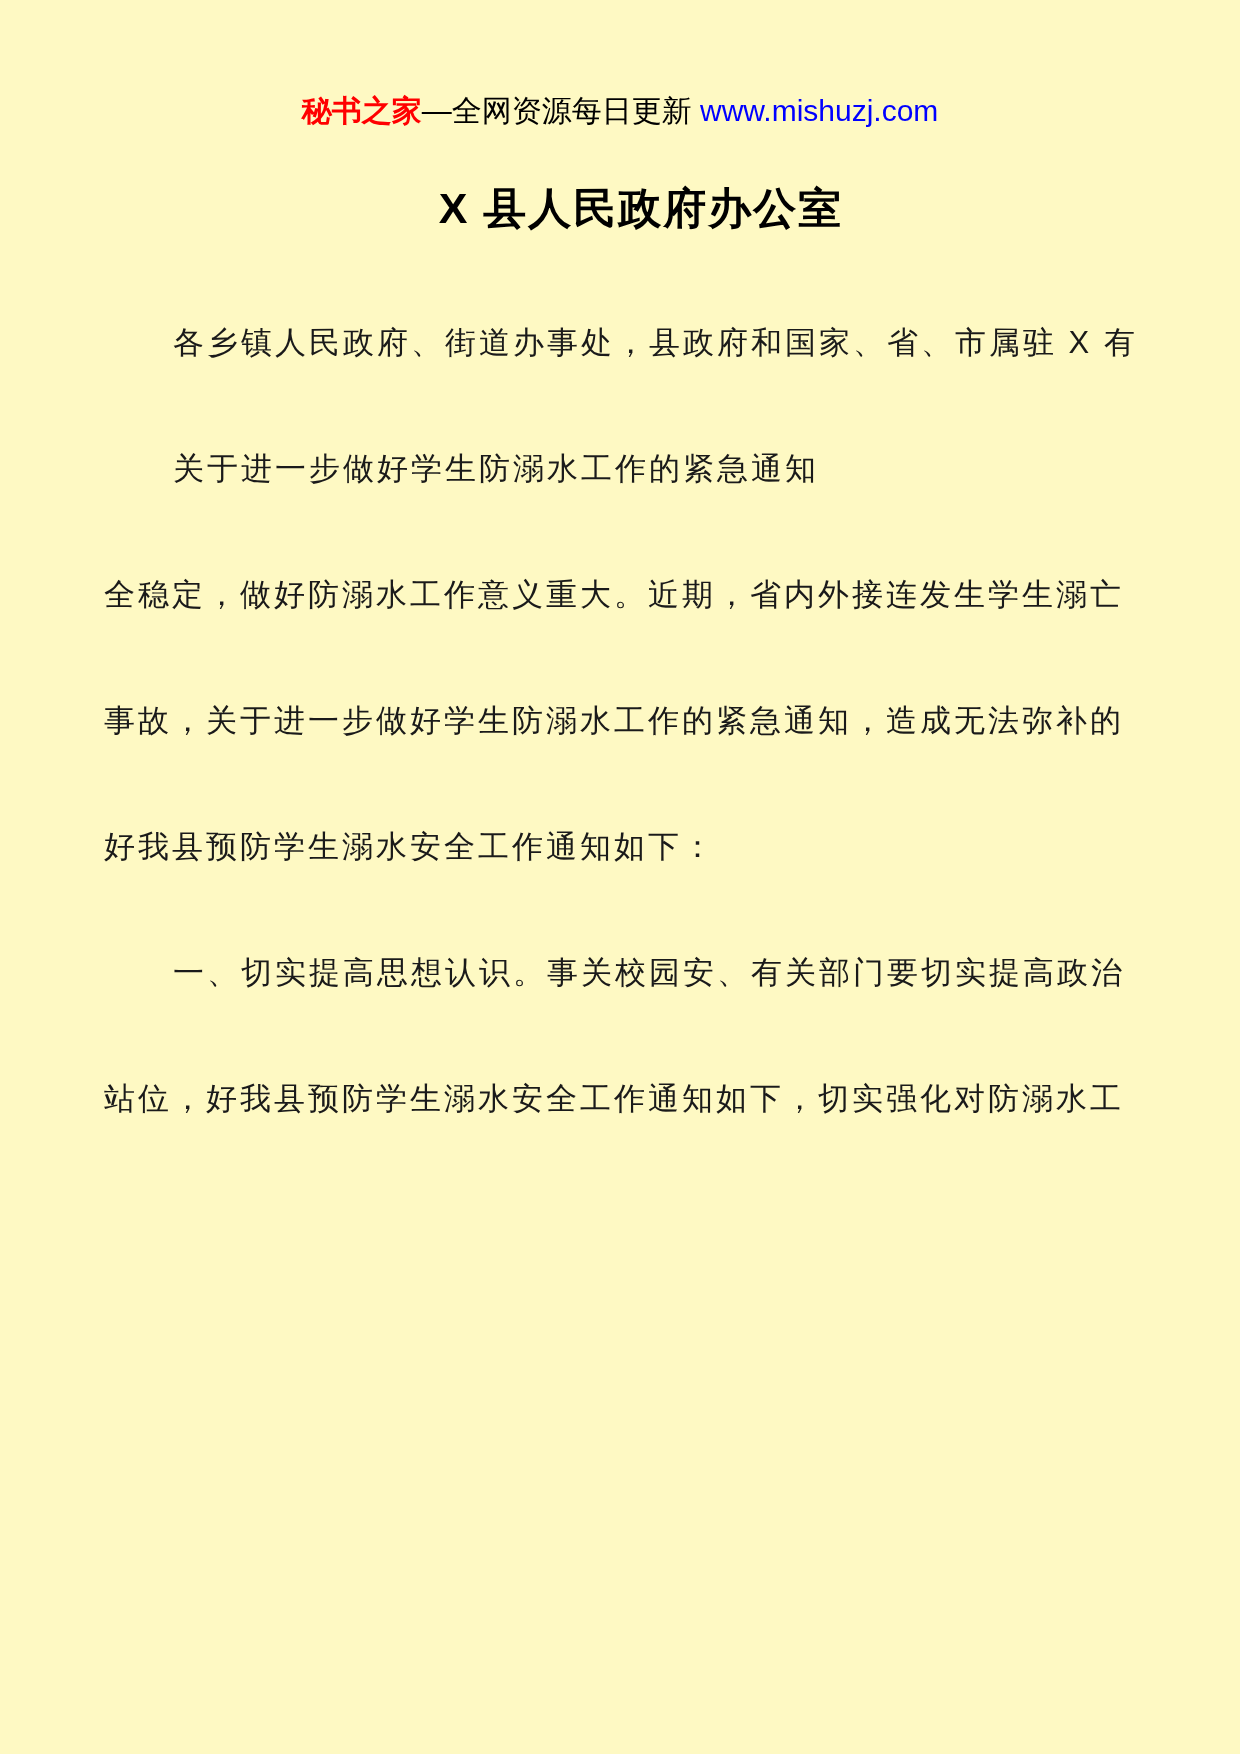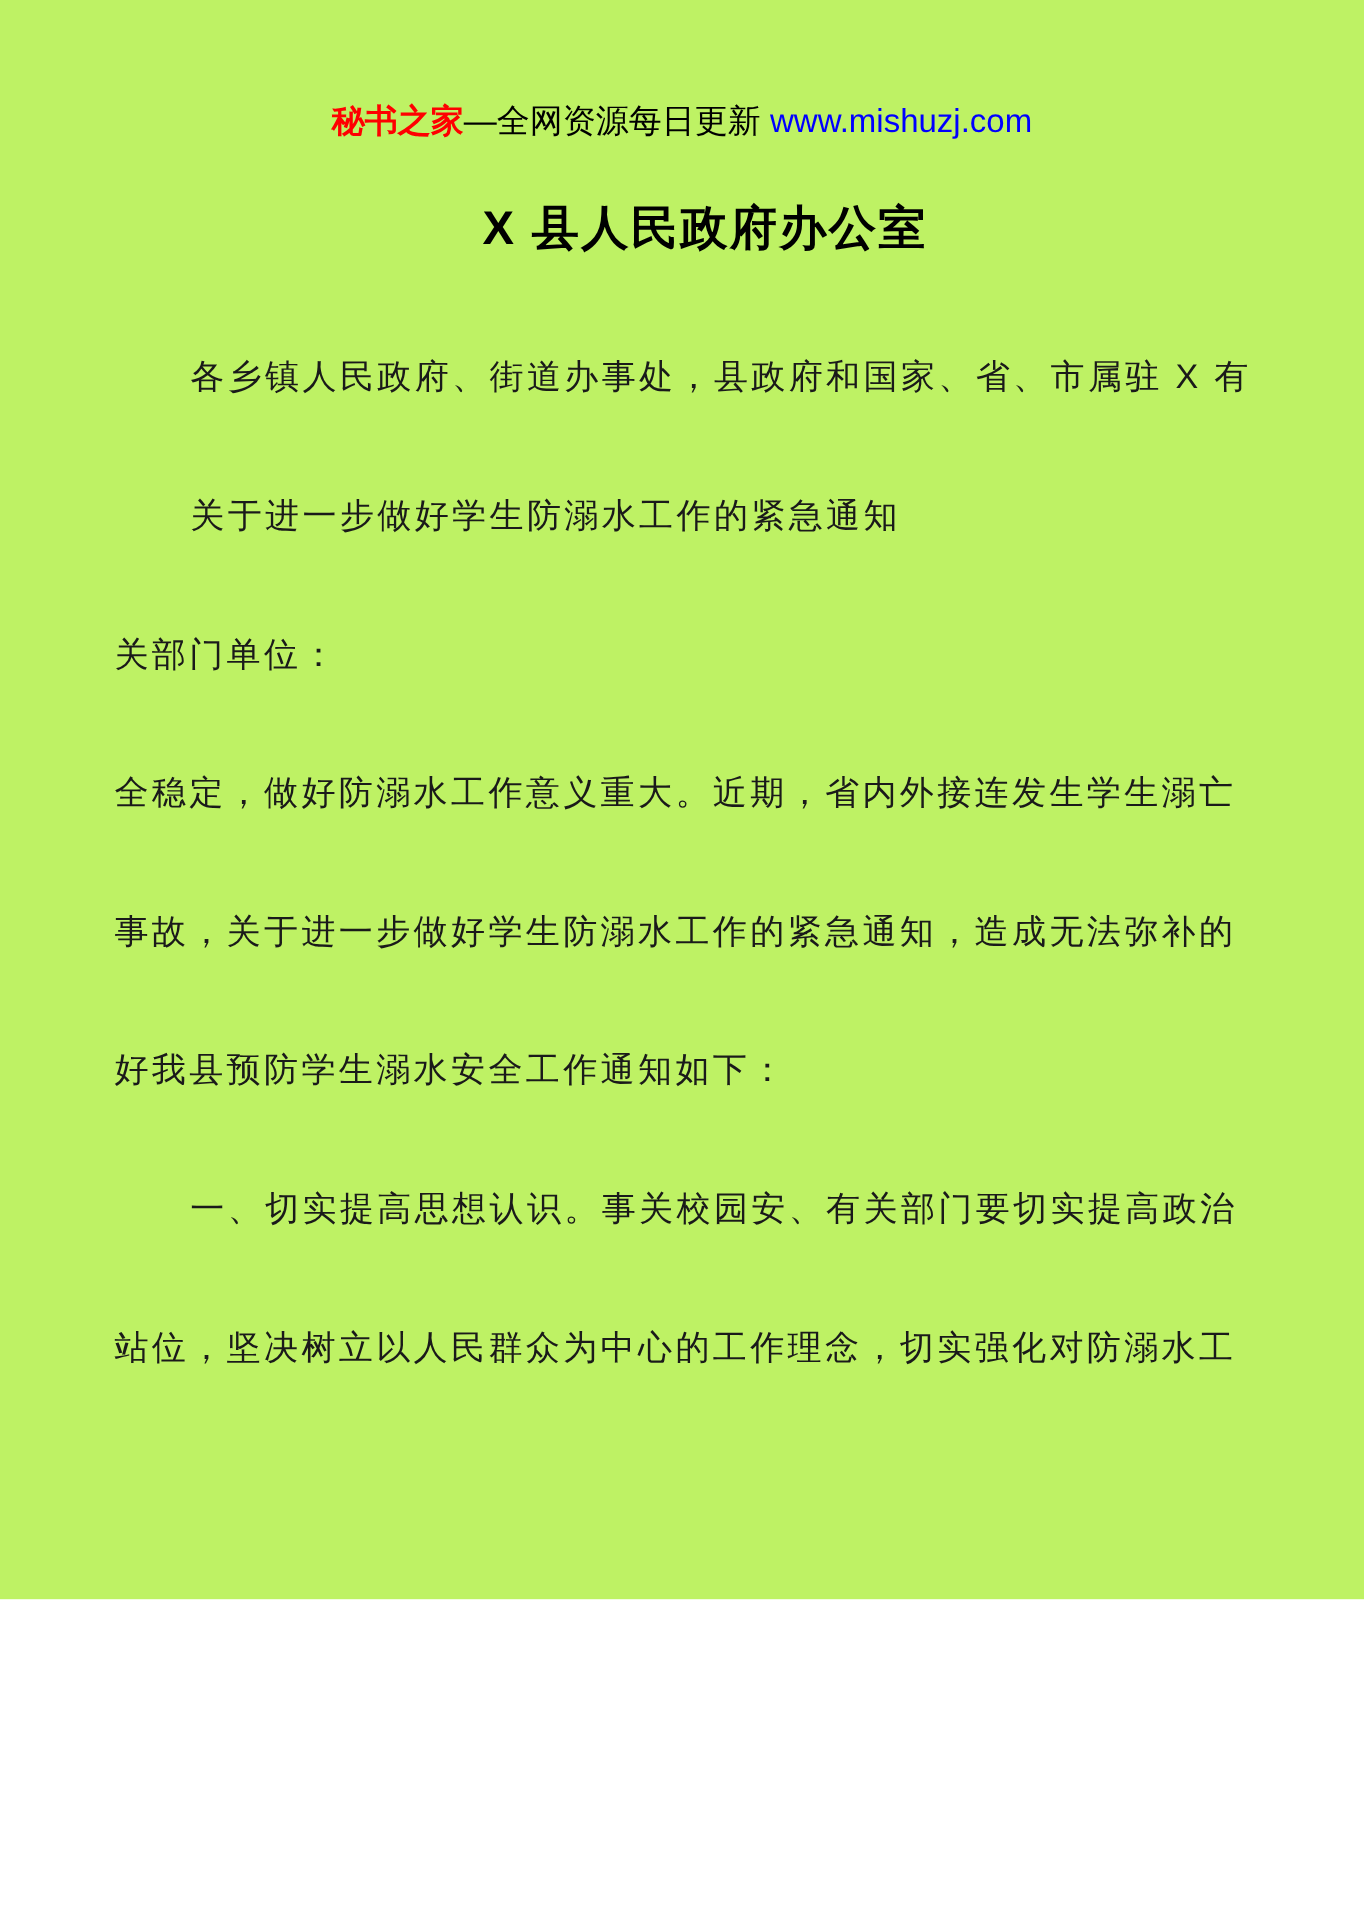--- a/index.html
+++ b/index.html
@@ -1,22 +1,22 @@
 <!DOCTYPE html>
 <html><head>
 <meta charset="utf-8">
 <style>
   * { margin: 0; padding: 0; box-sizing: border-box; }
   html, body { background: #ffffff; }
   .page {
     position: relative;
     width: 1240px;
-    height: 1454px;
+    height: 1754px;
     margin: 0 auto;
-    background: #bef264;
+    background: #fef9c3;
     font-family: "Liberation Sans", "DejaVu Sans", sans-serif;
     color: #141414;
     overflow: hidden;
   }
   .header {
     padding-top: 90px;
     text-align: center;
     font-size: 30px;
     line-height: 42px;
     white-space: nowrap;
@@ -64,21 +64,20 @@
 
   <div class="header">
     <span class="brand">秘书之家</span><span class="tagline">—全网资源每日更新 </span><span class="site-url">www.mishuzj.com</span>
   </div>
 
   <div class="doc-title">X 县人民政府办公室</div>
 
   <div class="body-text">
     <div class="line indent">各乡镇人民政府、街道办事处，县政府和国家、省、市属驻 X 有</div>
     <div class="line indent">关于进一步做好学生防溺水工作的紧急通知</div>
-    <div class="line">关部门单位：</div>
     <div class="line">全稳定，做好防溺水工作意义重大。近期，省内外接连发生学生溺亡</div>
     <div class="line">事故，关于进一步做好学生防溺水工作的紧急通知，造成无法弥补的</div>
     <div class="line">好我县预防学生溺水安全工作通知如下：</div>
     <div class="line indent">一、切实提高思想认识。事关校园安、有关部门要切实提高政治</div>
-    <div class="line">站位，坚决树立以人民群众为中心的工作理念，切实强化对防溺水工</div>
+    <div class="line">站位，好我县预防学生溺水安全工作通知如下，切实强化对防溺水工</div>
   </div>
 
 </div>
 
 </body></html>

